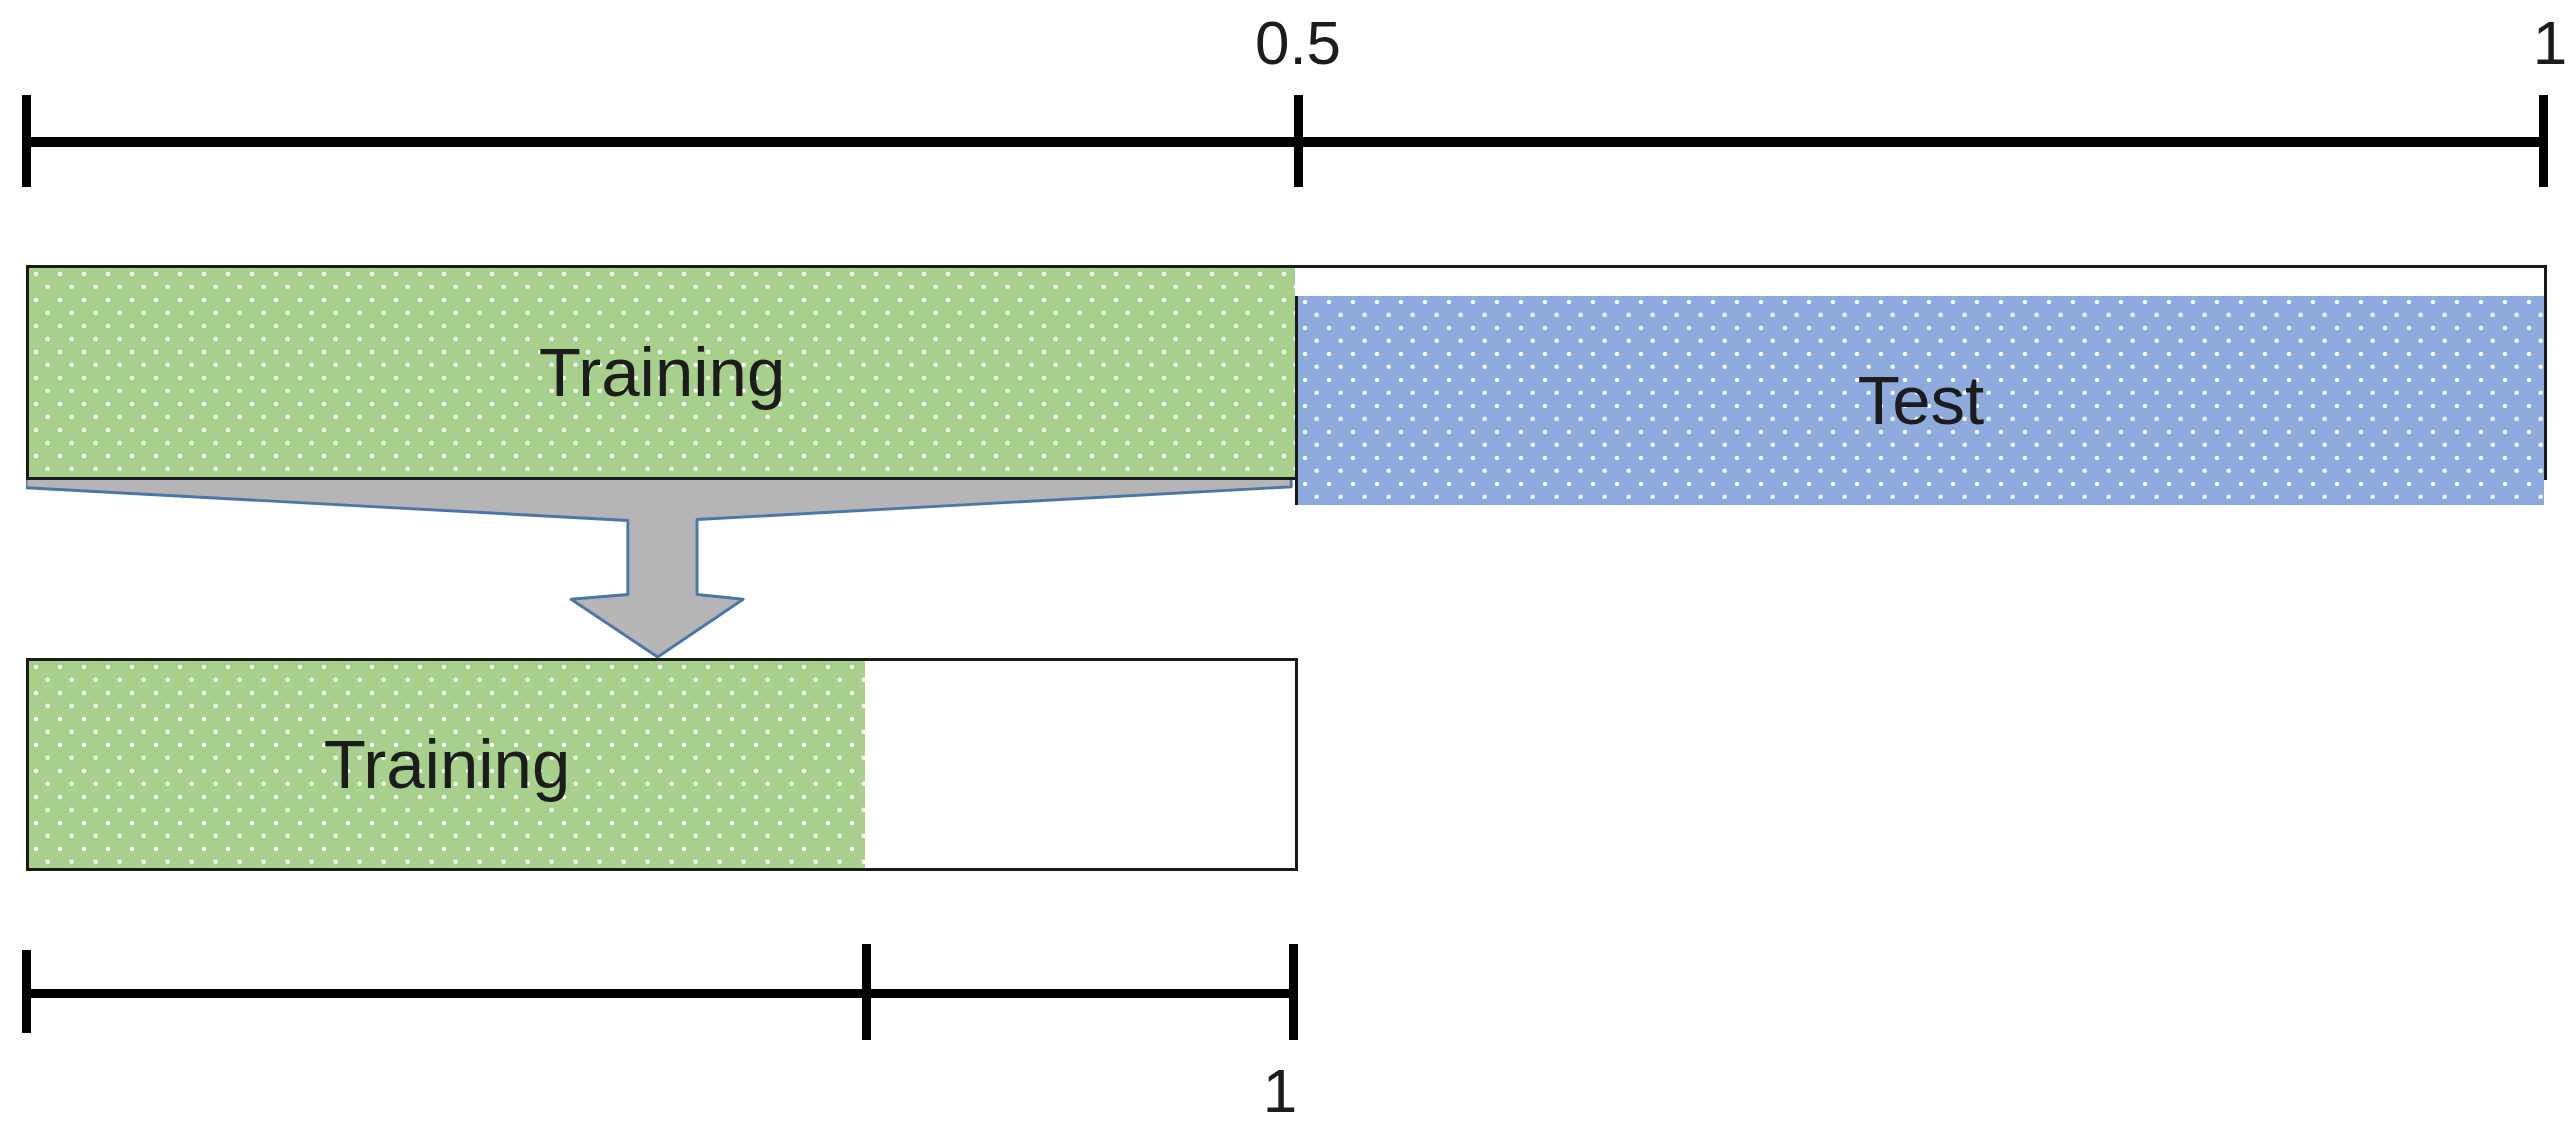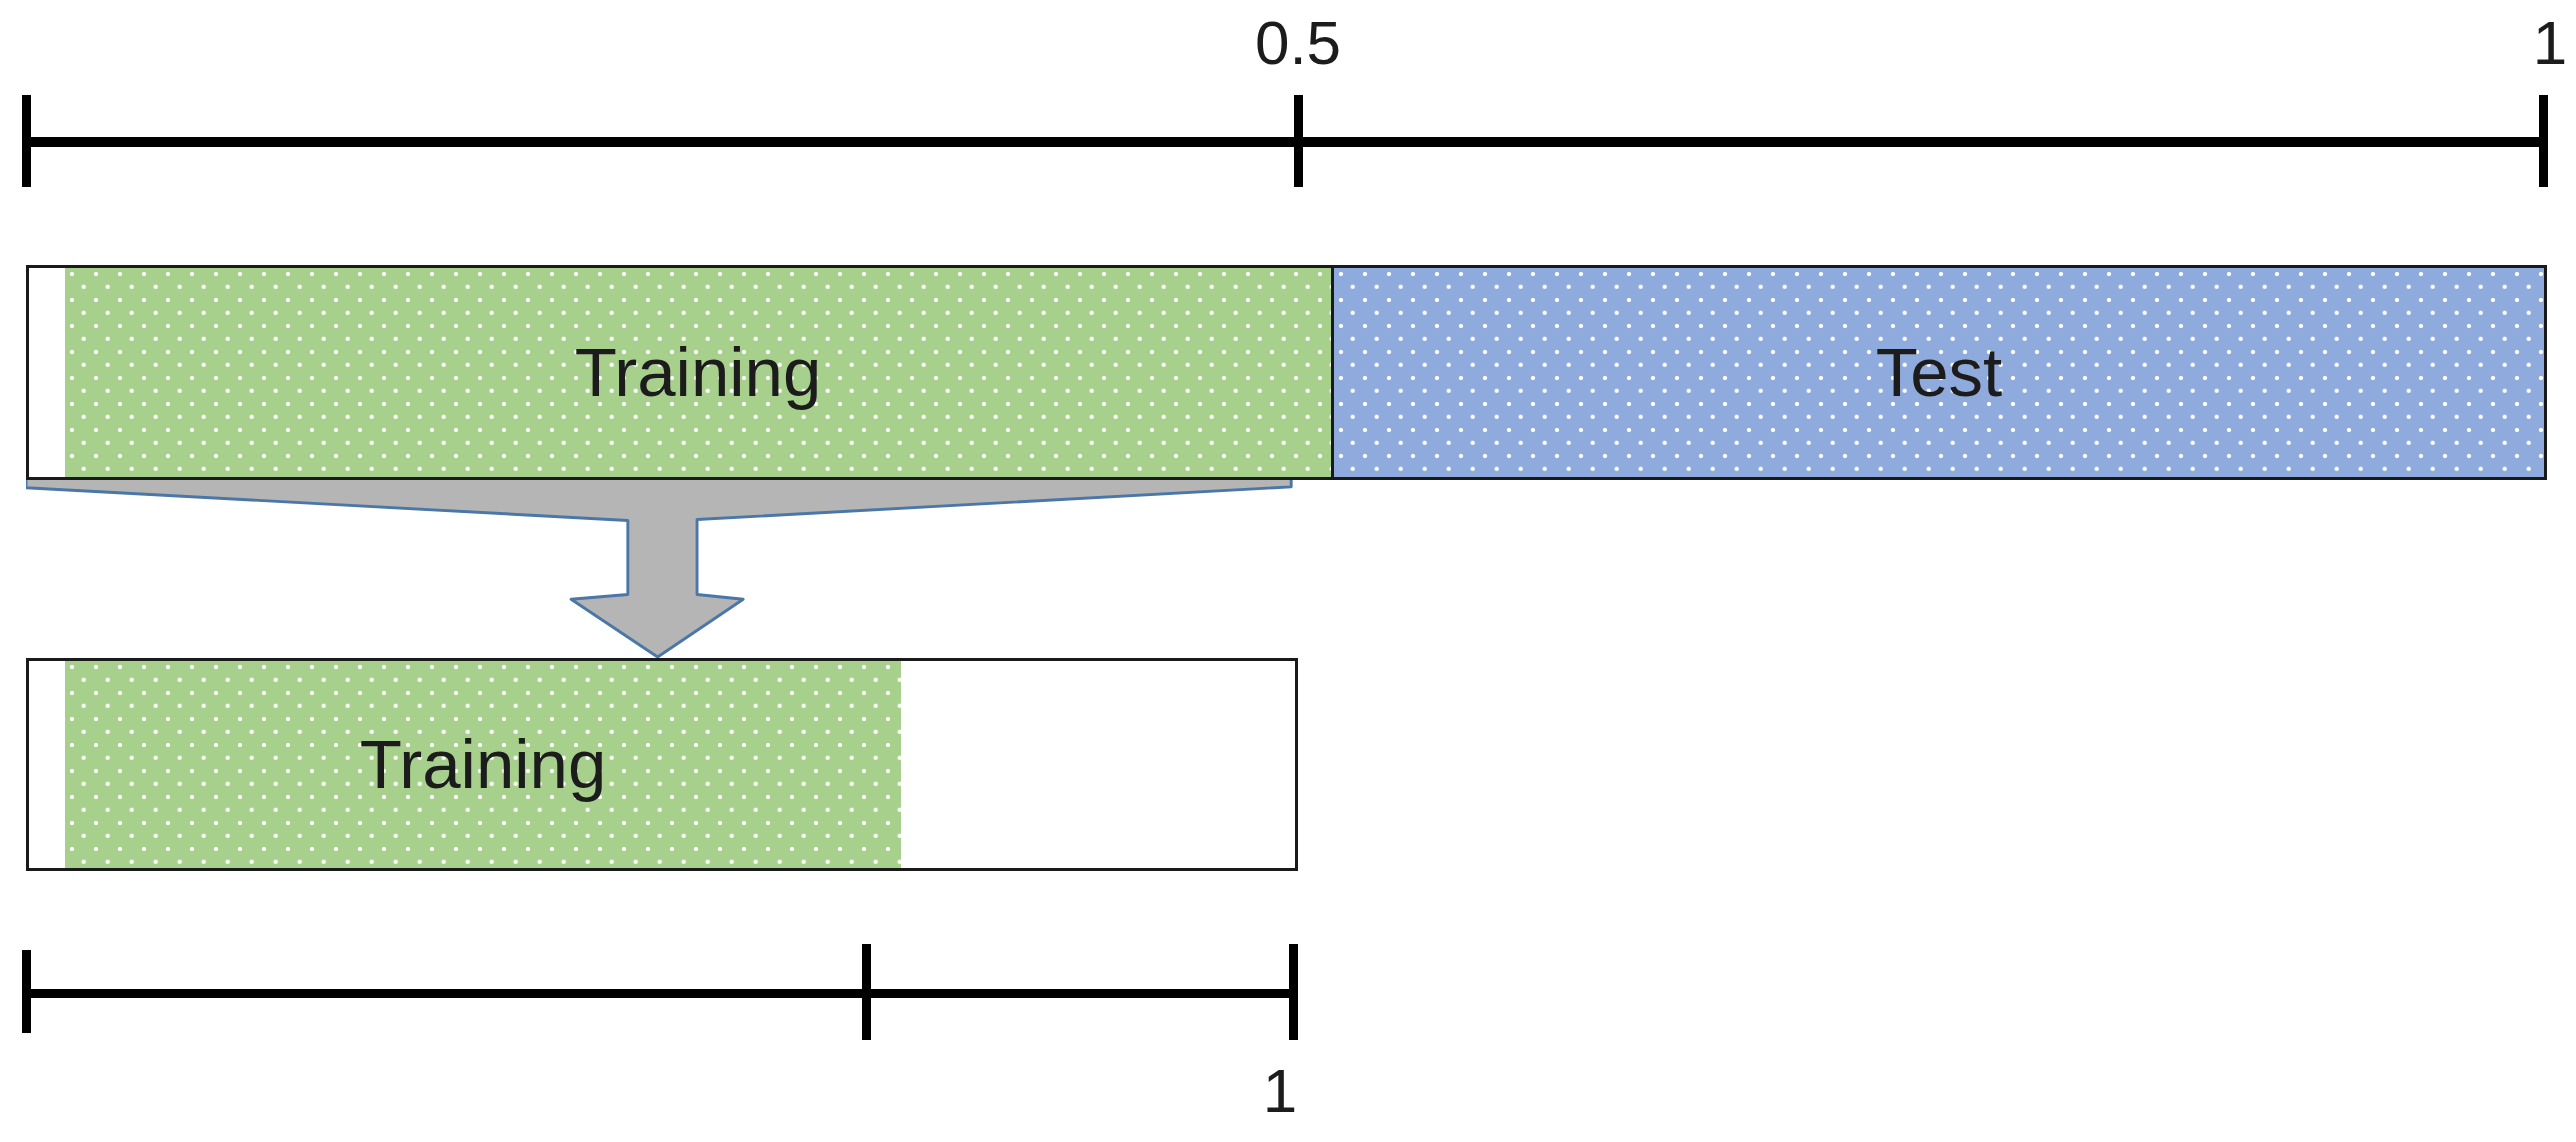--- a/index.html
+++ b/index.html
@@ -36,31 +36,31 @@
     color: var(--text-black);
   }
 
   
   .bar {
     position: absolute;
     display: flex;
     box-sizing: border-box;
     border: 3.8px solid var(--bar-border);
     z-index: 2;
-    padding-left: 36px;
   }
   .seg {
     display: flex;
     align-items: center;
     justify-content: center;
     box-sizing: border-box;
     height: 100%;
   }
   .seg + .seg {
     border-left: 3.8px solid var(--bar-border);
+    margin-top: 28px;
   }
   .seg-label {
     font-size: 69px;
     line-height: 1;
     white-space: nowrap;
     color: var(--text-black);
   }
   .dots {
     background-image:
       radial-gradient(circle, var(--dot-white) 1.6px, rgba(255,255,255,0) 2.6px),

